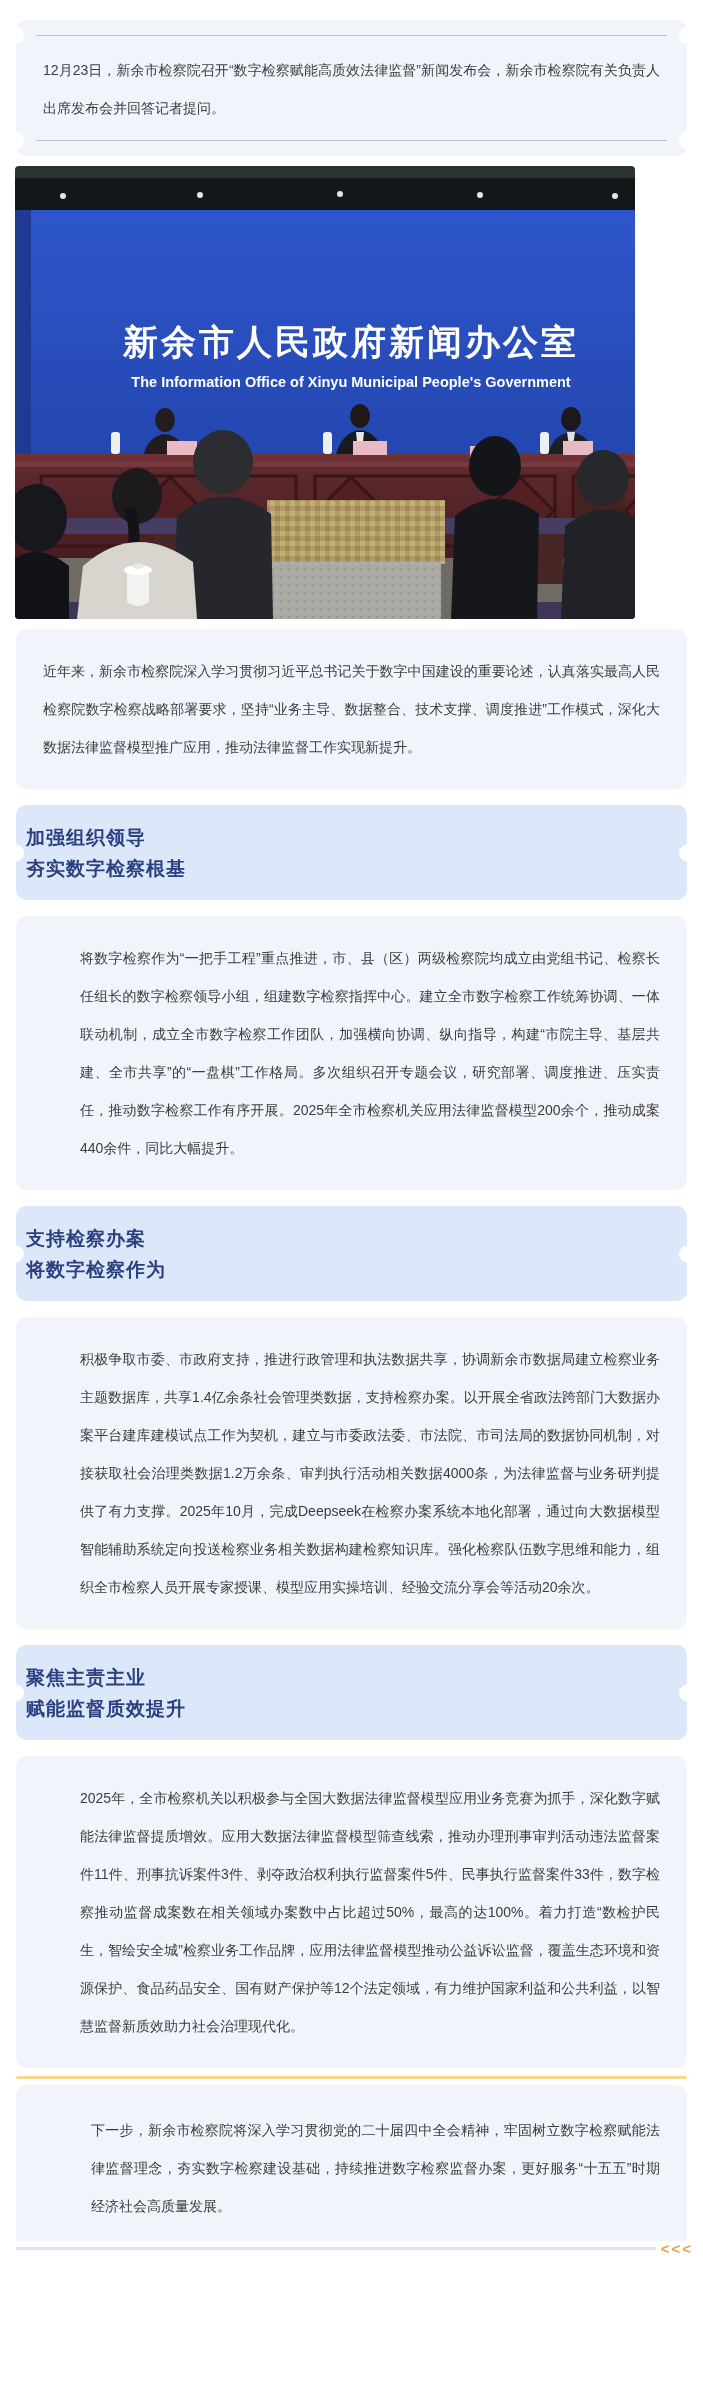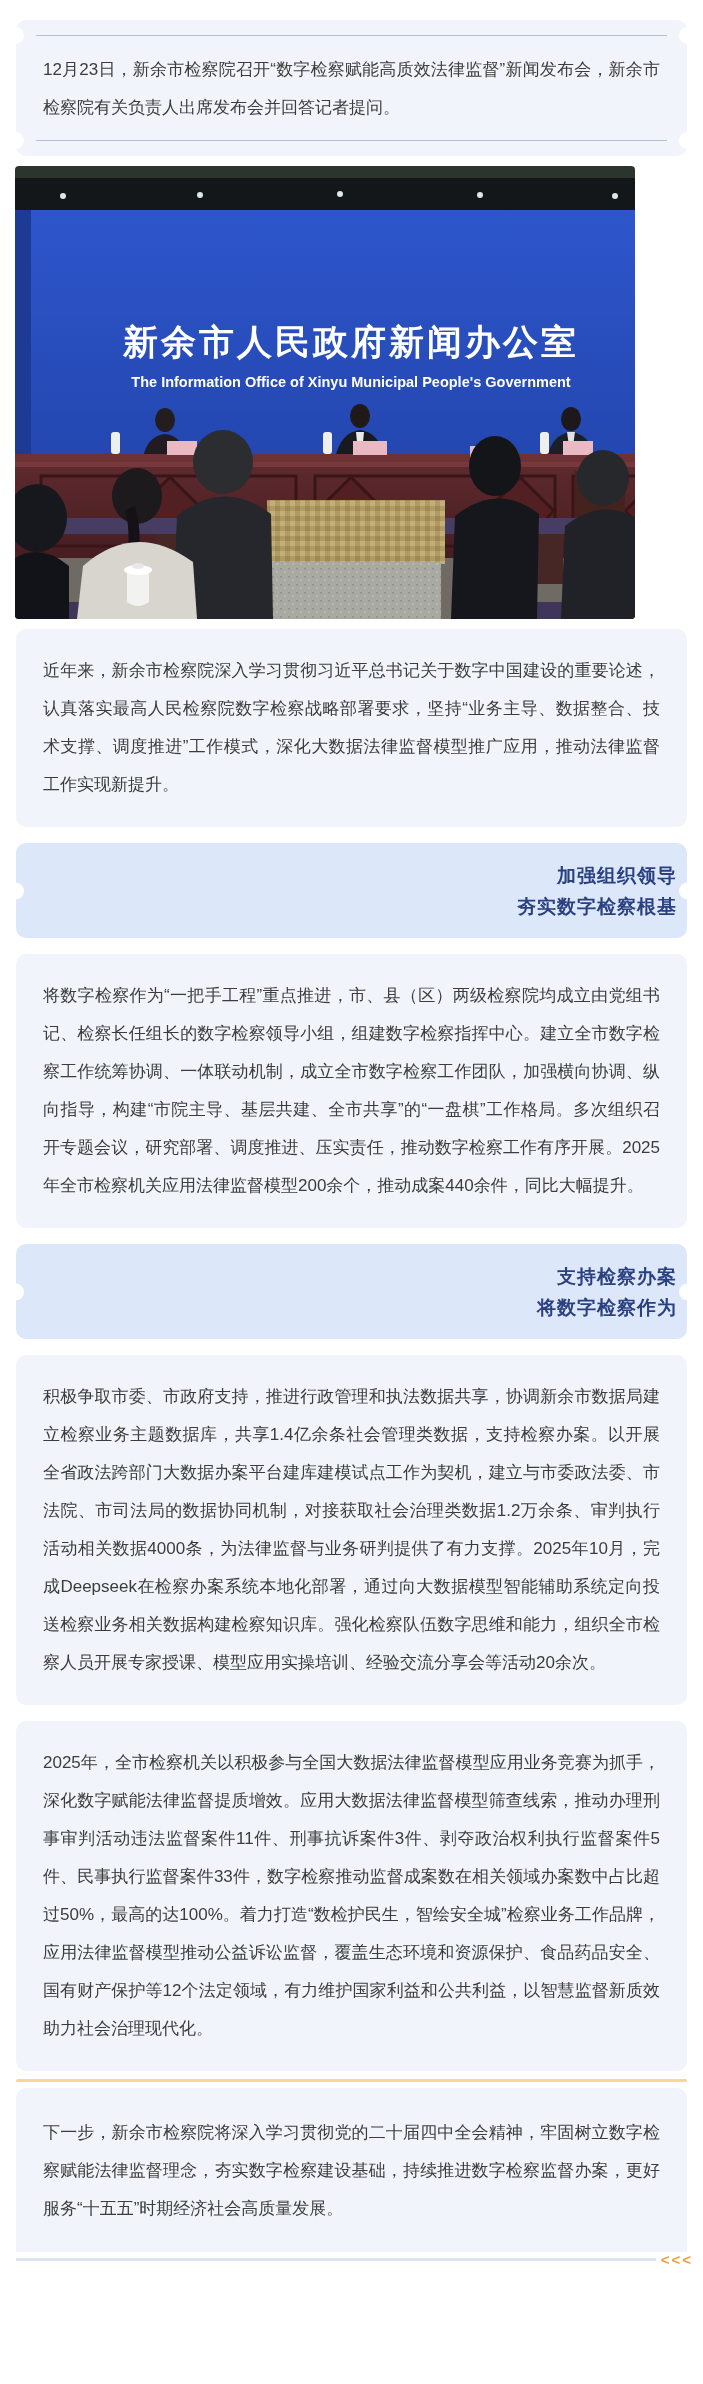--- a/index.html
+++ b/index.html
@@ -12,21 +12,21 @@
   .article { width:703px; padding-top:20px; }
 
   
   .soft-box {
     position:relative;
     margin:0 16px;
     background:#f1f4fa;
     border-radius:10px;
   }
   .para-text {
-    font-size:17px;
+    font-size:14px;
     line-height:38px;
     text-align:justify;
     color:#3c3c3c;
     padding:23px 27px;
   }
   .rule {
     height:1px;
     background:#b1c1d8;
     margin:0 20px;
   }
@@ -47,30 +47,30 @@
   .n-ml { left:-9px; top:50%; transform:translateY(-50%); }
   .n-mr { right:-9px; top:50%; transform:translateY(-50%); }
 
   
   .head-box {
     position:relative;
     margin:16px 16px 0;
     background:#dce8fa;
     border-radius:10px;
     padding:17px 10px 16px;
-    text-align:right;
+    text-align:left;
   }
   .head-line {
     font-size:19px;
     font-weight:bold;
     line-height:31px;
     color:#2b4080;
     letter-spacing:1px;
   }
-  .body-box { margin-top:16px; }
+  .body-box { margin-top:16px;padding-left:37px; }
 
   
   .photo-wrap {
     margin:10px 15px 10px;
     width:620px; height:453px;
     border-radius:4px;
     overflow:hidden;
     line-height:0;
   }
   .photo-wrap svg { display:block; }
@@ -80,21 +80,21 @@
     height:3px;
     margin:8px 16px 6px;
     background:#f6d88f;
     border-radius:2px;
   }
   .outro-box {
     margin:0 16px;
     background:#f1f4fa;
     border-radius:10px 10px 0 0;
   }
-  .outro-box .para-text { padding:26px 27px 24px; }
+  .outro-box .para-text { padding:26px 27px 16px;margin-left:48px; }
   .end-row {
     display:flex;
     align-items:center;
     margin:0 10px 0 16px;
   }
   .blue-line { flex:1; height:3px; background:#dbe3f1; }
   .more {
     margin-left:5px;
     font-size:15px;
     font-weight:bold;
@@ -254,20 +254,26 @@
   <div class="head-box">
     <span class="notch n-ml"></span>
     <span class="notch n-mr"></span>
     <div class="head-line">支持检察办案</div>
     <div class="head-line">将数字检察作为</div>
   </div>
   <div class="soft-box body-box">
     <p class="para-text">积极争取市委、市政府支持，推进行政管理和执法数据共享，协调新余市数据局建立检察业务主题数据库，共享1.4亿余条社会管理类数据，支持检察办案。以开展全省政法跨部门大数据办案平台建库建模试点工作为契机，建立与市委政法委、市法院、市司法局的数据协同机制，对接获取社会治理类数据1.2万余条、审判执行活动相关数据4000条，为法律监督与业务研判提供了有力支撑。2025年10月，完成Deepseek在检察办案系统本地化部署，通过向大数据模型智能辅助系统定向投送检察业务相关数据构建检察知识库。强化检察队伍数字思维和能力，组织全市检察人员开展专家授课、模型应用实操培训、经验交流分享会等活动20余次。</p>
   </div>
 
+  <div class="head-box">
+    <span class="notch n-ml"></span>
+    <span class="notch n-mr"></span>
+    <div class="head-line">聚焦主责主业</div>
+    <div class="head-line">赋能监督质效提升</div>
+  </div>
   <div class="soft-box body-box">
     <p class="para-text">2025年，全市检察机关以积极参与全国大数据法律监督模型应用业务竞赛为抓手，深化数字赋能法律监督提质增效。应用大数据法律监督模型筛查线索，推动办理刑事审判活动违法监督案件11件、刑事抗诉案件3件、剥夺政治权利执行监督案件5件、民事执行监督案件33件，数字检察推动监督成案数在相关领域办案数中占比超过50%，最高的达100%。着力打造“数检护民生，智绘安全城”检察业务工作品牌，应用法律监督模型推动公益诉讼监督，覆盖生态环境和资源保护、食品药品安全、国有财产保护等12个法定领域，有力维护国家利益和公共利益，以智慧监督新质效助力社会治理现代化。</p>
   </div>
 
   <div class="gold-line"></div>
   <div class="outro-box">
     <p class="para-text">下一步，新余市检察院将深入学习贯彻党的二十届四中全会精神，牢固树立数字检察赋能法律监督理念，夯实数字检察建设基础，持续推进数字检察监督办案，更好服务“十五五”时期经济社会高质量发展。</p>
   </div>
   <div class="end-row">
     <div class="blue-line"></div>

